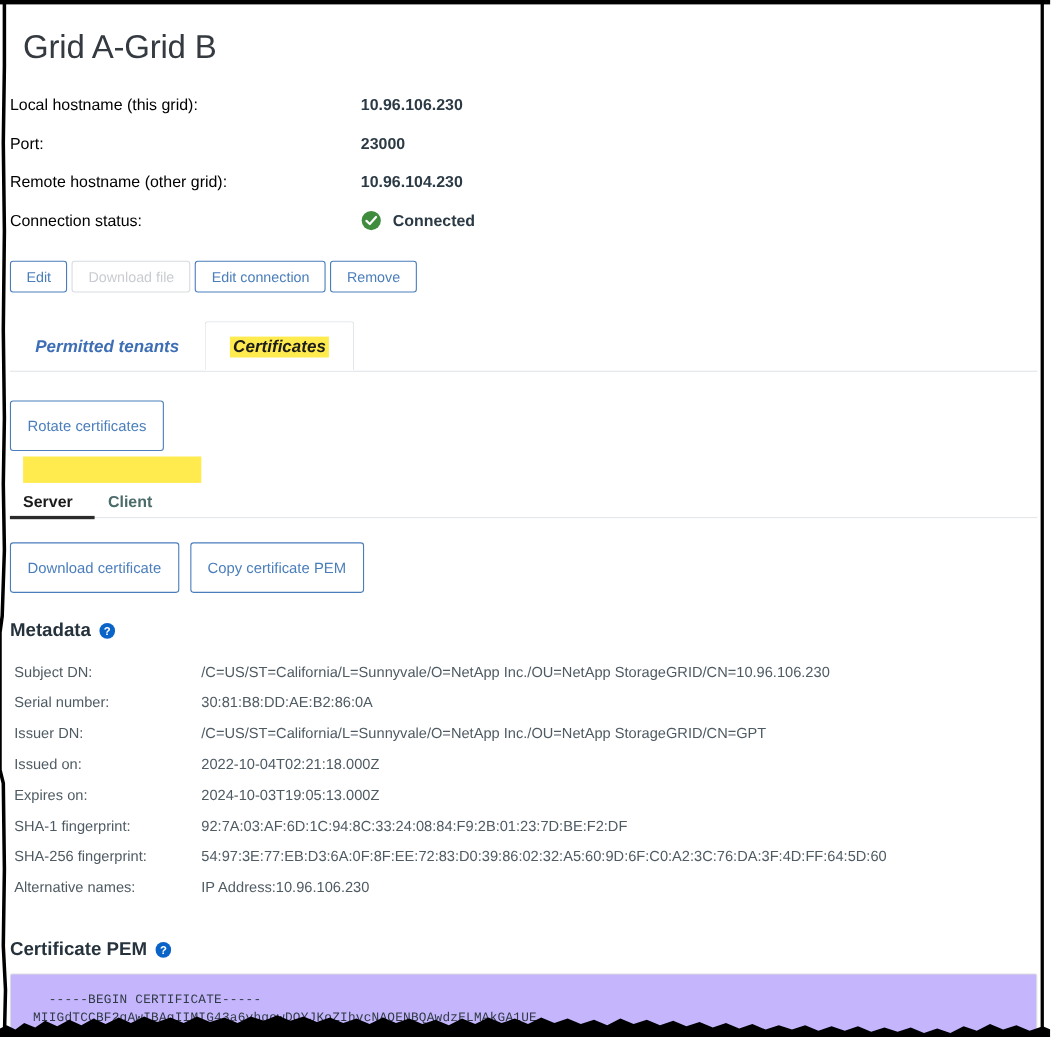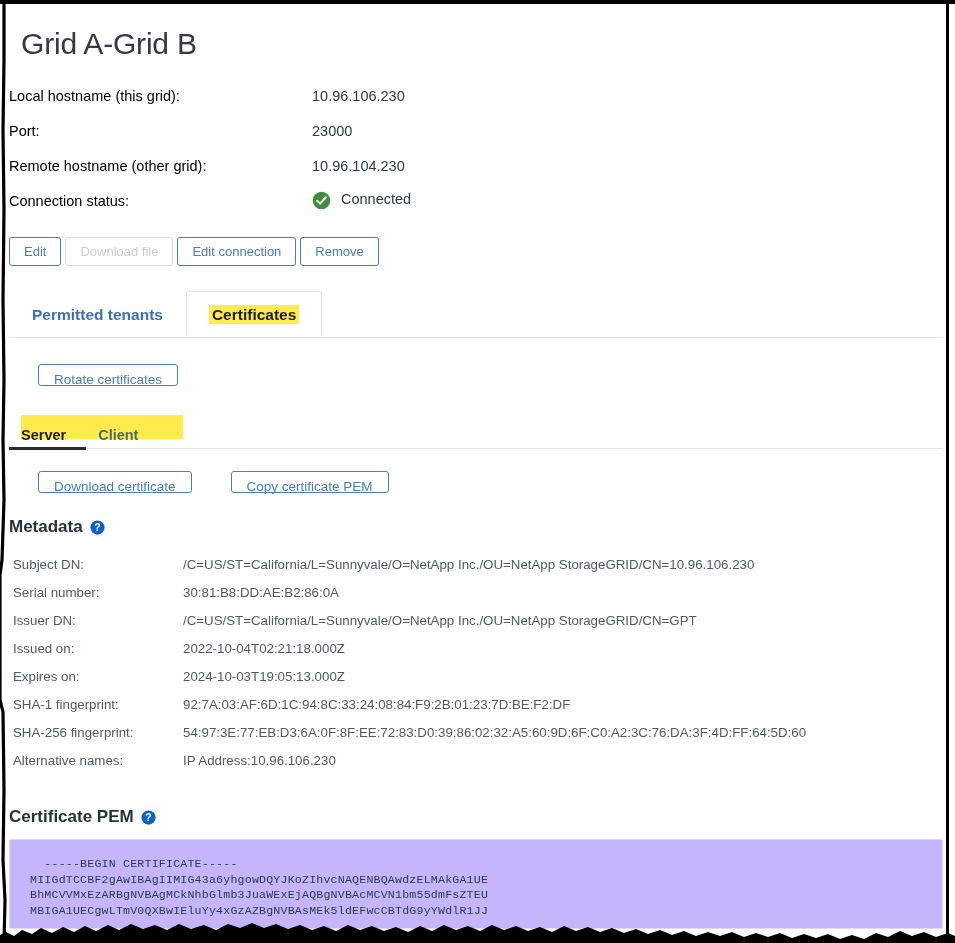--- a/index.html
+++ b/index.html
@@ -74,24 +74,26 @@
     height: 35px;
   }
   .sum-label {
     width: 303px;
     font-size: 14.5px;
     color: #000000;
     white-space: nowrap;
   }
   .sum-value {
     font-size: 14.5px;
-    font-weight: normal;
+    font-weight: bold;
     color: #2b3a45;
     white-space: nowrap;
     display: flex;
+    align-items: center;
+    margin-left: 16px;
   }
   .status-icon {
     display: inline-block;
     width: 19px;
     height: 19px;
     margin-right: 10px;
     flex: 0 0 auto;
   }
 
   
@@ -117,24 +119,25 @@
   .btn.disabled {
     color: #c9ccd0;
     border-color: #d8dbdf;
     cursor: default;
   }
 
   
   .tabs {
     margin-top: 25px;
     display: flex;
-    align-items: flex-start;
+    align-items: center;
     border-bottom: 1.5px solid #e2e5e8;
     height: 46px;
     position: relative;
+    font-style: italic;
   }
   .tab {
     font-size: 15.5px;
     font-weight: bold;
     color: #3e6fb5;
     padding: 0 22px;
     height: 45px;
     line-height: 45px;
     cursor: pointer;
     box-sizing: border-box;
@@ -203,27 +206,26 @@
     gap: 10px;
     margin-top: 22px;
   }
   .cert-btn {
     font-size: 13.5px;
     color: #4a7ebb;
     background: #ffffff;
     border: 1.4px solid #4a7ebb;
     border-radius: 3px;
     padding: 0 15px;
-    height: 22px;
+    height: 46px;
     line-height: 29px;
     cursor: pointer;
     box-sizing: border-box;
     white-space: nowrap;
     font-family: "Liberation Sans", sans-serif;
-    margin-left: 29px;
   }
 
   
   .section-head {
     margin-top: 24px;
     font-size: 17px;
     font-weight: bold;
     color: #26333d;
     display: flex;
     align-items: center;

